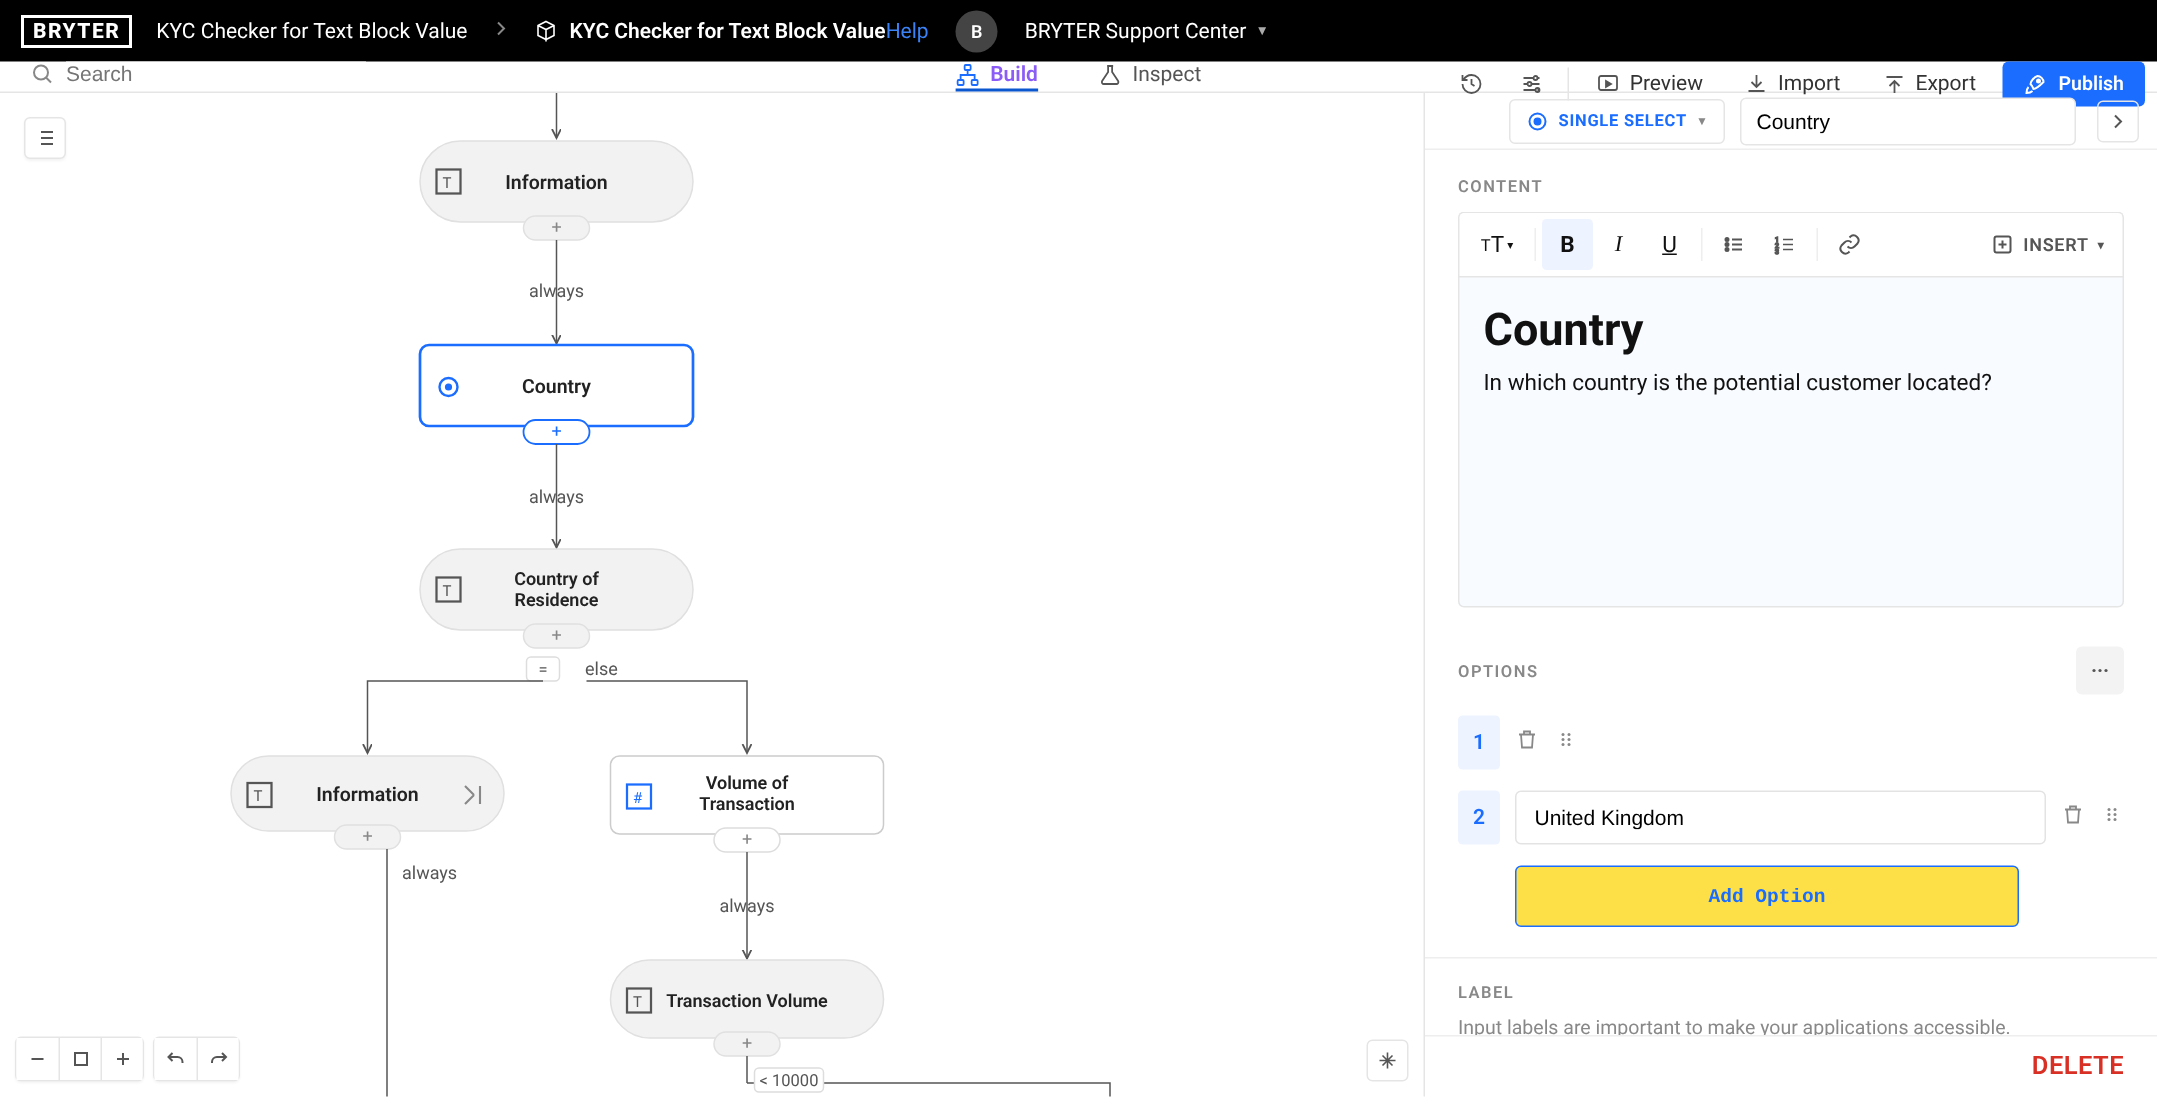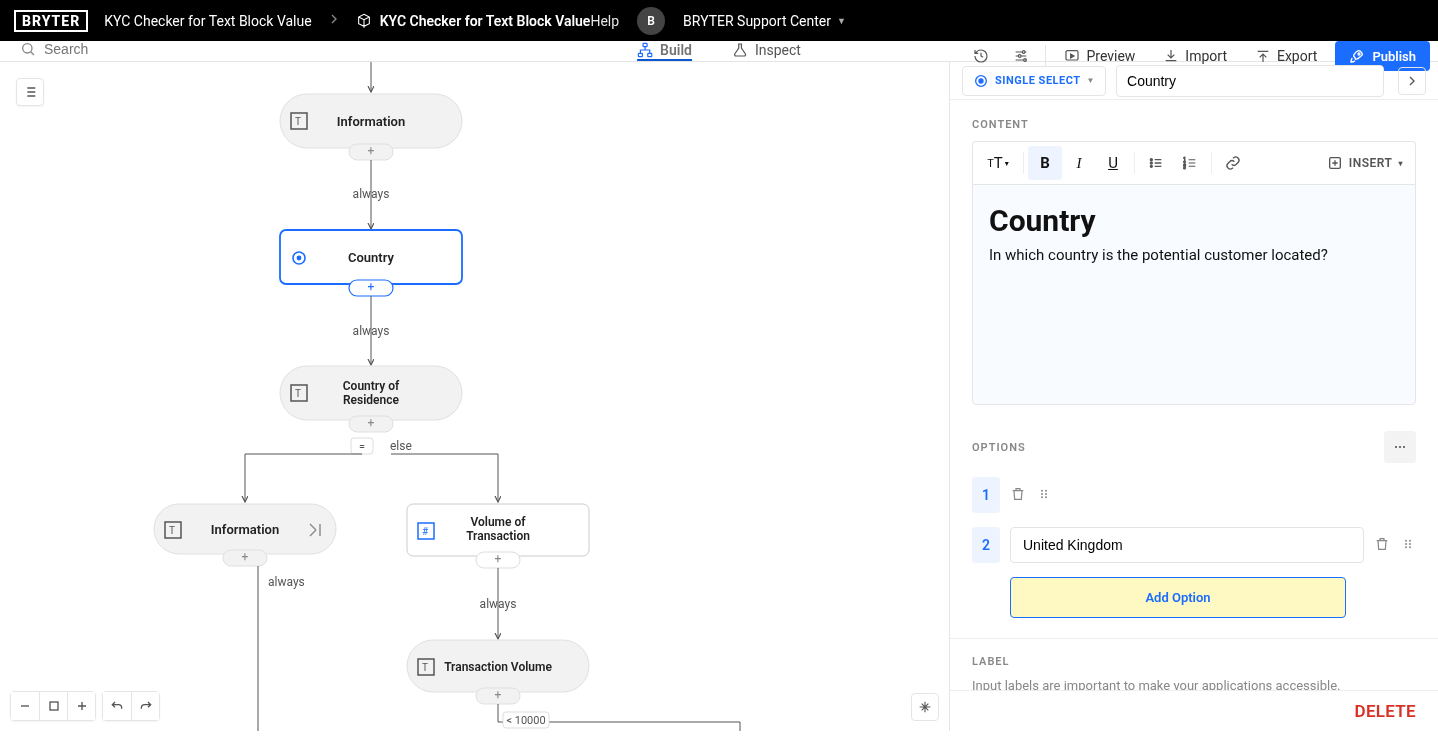--- a/index.html
+++ b/index.html
@@ -6,29 +6,29 @@
   body { font-family: -apple-system, BlinkMacSystemFont, "Segoe UI", Roboto, Helvetica, Arial, sans-serif; font-size: 13px; color: #111; overflow: hidden; width: 1438px; height: 746px; position: relative; }
   
   .topbar { background: #000; color: #fff; height: 41px; display: flex; align-items: center; padding: 0 14px; }
   .topbar-left { display: flex; align-items: center; gap: 16px; }
   .logo { border: 2px solid #fff; padding: 0 6px; font-weight: 800; letter-spacing: 1px; font-size: 14px; height: 22px; display:flex; align-items:center;}
   .breadcrumb { display: flex; align-items: center; gap: 14px; font-size: 14px; }
   .bc-sep { color: #888; }
   .bc-strong { font-weight: 600; display:flex; align-items:center; gap:8px;}
   .topbar-right { display:flex; align-items:center; gap:18px; font-size:14px;}
   .avatar { width:28px; height:28px; border-radius:50%; background:#444; display:flex; align-items:center; justify-content:center; font-weight:600; font-size:12px;}
-  .help { color:#e5e5e5; }
+  .help { color:#3b82f6; }
   .user-dd { display:flex; align-items:center; gap:6px;}
   
   .toolbar { height: 21px; border-bottom: 1px solid #e5e5e5; display:flex; align-items:flex-start; position:relative; }
   .search-wrap { display:flex; align-items:center; gap:8px; padding-left:20px; color:#888; }
   .search-input { border:none; outline:none; font-size:14px; color:#333; width:200px;}
   .tabs-center { position:absolute; left:50%; transform:translateX(-50%); display:flex; gap:40px; height:100%;}
   .tab { display:flex; align-items:center; gap:7px; font-size:14px; color:#555; height:100%; border-bottom:2px solid transparent;}
-  .tab.active { color:#737373; border-bottom-color:#0b57d0; font-weight:600;}
+  .tab.active { color:#8b5cf6; border-bottom-color:#0b57d0; font-weight:600;}
   .toolbar-right { margin-left:auto; display:flex; align-items:center; gap:8px; padding-right:8px;}
   .tbtn { display:flex; align-items:center; gap:6px; padding:6px 10px; font-size:14px; color:#333; border-radius:4px;}
   .tbtn.icononly { padding:6px 8px; }
   .divider-v { width:1px; height:22px; background:#e5e5e5;}
   .publish { background:#1a6dff; color:#fff; font-weight:600; padding:7px 14px; border-radius:4px; display:flex; align-items:center; gap:7px;}
   
   .main { display:flex; height: calc(746px - 41px - 36px); position:relative;}
   .canvas { flex:1; position:relative; border-right:1px solid #e5e5e5; overflow:hidden;}
   .sidebar { width: 488px; display:flex; flex-direction:column; }
   
@@ -36,42 +36,42 @@
   .canvas-bl { position:absolute; bottom:10px; left:10px; display:flex; gap:6px;}
   .canvas-bl-group { display:flex; gap:0; border:1px solid #e5e5e5; border-radius:4px; box-shadow:0 1px 2px rgba(0,0,0,.05);}
   .sq { width:28px; height:28px; display:flex; align-items:center; justify-content:center; background:#fff;}
   .sq + .sq { border-left:1px solid #e5e5e5;}
   .canvas-br { position:absolute; bottom:10px; right:10px;}
   .star { width:28px; height:28px; border:1px solid #e5e5e5; border-radius:4px; display:flex; align-items:center; justify-content:center; background:#fff;}
   
   .flow { position:absolute; top:0; left:0; }
   
   .side-head { height:38px; border-bottom:1px solid #eee; display:flex; align-items:center; padding:0 12px; gap:10px;}
-  .node-type { display:flex; align-items:center; gap:6px; color:#1a6dff; font-size:11px; font-weight:700; letter-spacing:.5px; border:1px solid #e5e5e5; border-radius:4px; padding:6px 10px;}
+  .node-type { display:flex; align-items:center; gap:6px; color:#1a6dff; font-size:11px; font-weight:700; letter-spacing:.5px; border:1px solid #e5e5e5; border-radius:4px; padding:6px 10px;margin-left:44px;}
   .node-name-input { flex:1; border:1px solid #e5e5e5; border-radius:4px; padding:7px 10px; font-size:14px;}
   .collapse { width:28px; height:28px; border:1px solid #e5e5e5; border-radius:4px; display:flex; align-items:center; justify-content:center; margin-left:4px;}
   .side-body { padding: 18px 22px 10px 22px; overflow-y:auto; flex:1;}
   .sec-label { font-size:11px; color:#888; letter-spacing:1px; font-weight:600; margin-bottom:10px;}
   
   .rte-toolbar { border:1px solid #e5e5e5; border-bottom:none; border-radius:4px 4px 0 0; display:flex; align-items:center; padding:4px; background:#fff;}
   .rte-btn { width:34px; height:34px; display:flex; align-items:center; justify-content:center; border-radius:3px; font-size:15px;}
   .rte-btn.active { background:#eef4ff;}
   .rte-sep { width:1px; height:22px; background:#eee; margin:0 4px;}
   .rte-insert { margin-left:auto; display:flex; align-items:center; gap:6px; font-size:12px; font-weight:600; color:#555; letter-spacing:.5px; padding:0 8px;}
   .rte-area { border:1px solid #e5e5e5; border-radius:0 0 4px 4px; background:#f8fbff; padding:18px 16px 140px 16px;}
   .rte-title { font-size:30px; font-weight:700; margin-bottom:8px;}
   .rte-text { font-size:15px;}
   
   .options-head { display:flex; align-items:center; justify-content:space-between; margin-top:26px;}
   .more-btn { width:32px; height:32px; display:flex; align-items:center; justify-content:center; background:#f3f3f3; border-radius:4px;}
   .opt-row { display:flex; align-items:center; gap:10px; margin-top:14px;}
   .opt-num { width:28px; height:36px; background:#eef4ff; color:#1a6dff; font-weight:600; display:flex; align-items:center; justify-content:center; border-radius:3px; font-size:14px;}
   .opt-input { flex:1; border:1px solid #e3e3e3; border-radius:4px; padding:9px 12px; font-size:14px;}
   .opt-icons { display:flex; gap:10px; color:#888; align-items:center;}
-  .add-option { margin-top:14px; margin-left:38px; border:1px solid #1a6dff; color:#1a6dff; font-weight:600; padding:12px; text-align:center; border-radius:4px; background:#fef9c3; width: calc(100% - 38px - 70px);}
+  .add-option { margin-top:14px; margin-left:38px; border:1px solid #1a6dff; color:#1a6dff; font-weight:600; padding:12px; text-align:center; border-radius:4px; background:#fde047; width: calc(100% - 38px - 70px); font-family: Liberation Mono, monospace;}
   .sec-divider { border-top:1px solid #eee; margin:20px -22px 0 -22px;}
   .label-sec { margin-top:16px;}
   .label-desc { font-size:13px; color:#888; margin-top:4px;}
   
   .side-foot { border-top:1px solid #eee; padding:10px 22px; display:flex; justify-content:flex-end;}
   .delete { color:#d93025; font-weight:600; font-size:17px; letter-spacing:.3px;}
   svg.icon { width:16px; height:16px; }
 </style>
 </head>
 <body>

